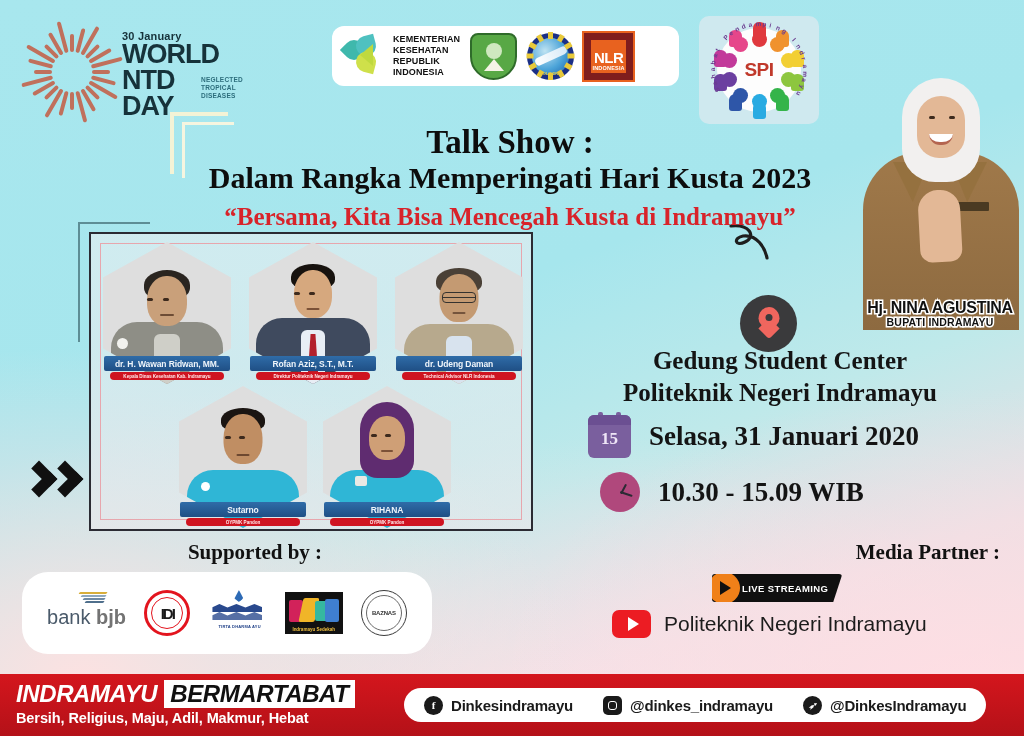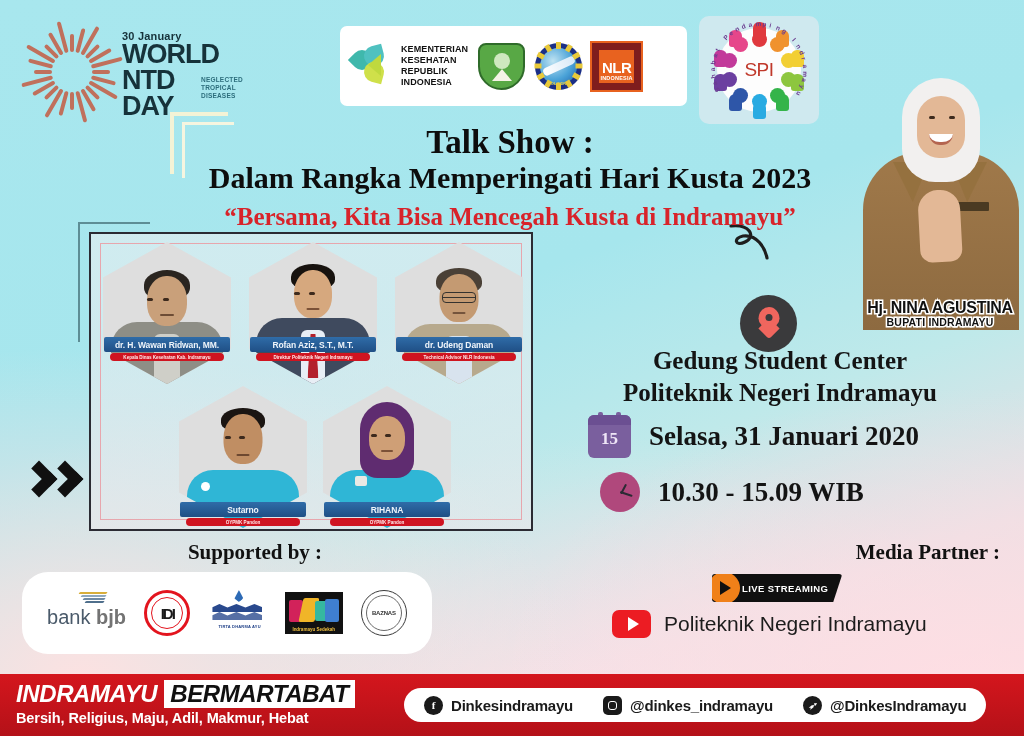--- a/index.html
+++ b/index.html
@@ -29,22 +29,22 @@
     background:#c0705c; border-radius:2px;
     transform-origin: 50% 0%;
   }
   .ntd-text { position:absolute; left:104px; top:12px; color:#16323a; }
   .ntd-small { font-size:11px; font-weight:700; letter-spacing:.2px; }
   .ntd-big { font-size:27px; font-weight:800; line-height:.96; letter-spacing:-1px; }
   .ntd-sub { position:absolute; left:79px; top:46px; font-size:6.5px; font-weight:800;
              line-height:1.22; color:#2c6d7c; letter-spacing:.2px; }
 
   .ministry-card {
-    position:absolute; left:340px; top:26px; width:347px; height:80px;
-    background:#fff; border-radius:7px;
+    position:absolute; left:332px; top:26px; width:347px; height:60px;
+    background:#fff; border-radius:12px;
     display:flex; align-items:center; gap:10px; padding:0 12px;
   }
   .kemenkes { display:flex; align-items:center; gap:7px; }
   .kemenkes-mark { width:42px; height:40px; position:relative; }
   .kemenkes-mark span { position:absolute; width:20px; height:20px; border-radius:50% 50% 50% 0; }
   .kemenkes-txt { font-size:9px; font-weight:800; color:#111; line-height:1.22; letter-spacing:.1px; }
   .logo-badge { width:47px; height:47px; border-radius:50%; position:relative; flex:0 0 auto; }
   .nlr {
     width:49px; height:47px; background:#e8621f; color:#fff;
     border:7px solid #7f1d1d; outline:2px solid #e8621f;
@@ -56,21 +56,21 @@
 
   .spi-wrap { position:absolute; left:699px; top:16px; width:120px; height:108px; }
   .spi-card { width:120px; height:108px; background:#cfe9ef; border-radius:10px; position:relative; overflow:hidden; }
   .spi-circle {
     position:absolute; left:50%; top:50%; transform:translate(-50%,-50%);
     width:84px; height:84px; border-radius:50%; background:#fdfdfd;
   }
   .spi-people i { position:absolute; width:15px; height:15px; border-radius:50%; }
   .spi-label {
     position:absolute; left:50%; top:50%; transform:translate(-50%,-50%);
-    font-size:19px; font-weight:400; color:#c0392b; letter-spacing:-.5px;
+    font-size:19px; font-weight:700; color:#c0392b; letter-spacing:-.5px;
   }
   .spi-ring-txt { position:absolute; inset:0; }
   .spi-ring-txt span {
     position:absolute; left:50%; top:50%; font-size:6.5px; font-weight:700;
     color:#6a3b8f; transform-origin:0 0;
   }
 
   
   .bracket { position:absolute; }
   .br-cream-1 { left:170px; top:112px; width:58px; height:62px;
@@ -112,21 +112,21 @@
   }
   .ph { position:absolute; left:0; right:0; bottom:0; height:100%; }
   .ph .head { position:absolute; left:50%; transform:translateX(-50%); border-radius:48% 48% 44% 44%; }
   .ph .hair { position:absolute; left:50%; transform:translateX(-50%); border-radius:50% 50% 40% 40%; }
   .ph .body { position:absolute; left:50%; transform:translateX(-50%); border-radius:26px 26px 0 0; }
   .ph .shirt { position:absolute; left:50%; transform:translateX(-50%); border-radius:6px; }
   .ph .tie { position:absolute; left:50%; transform:translateX(-50%); }
   .ph .glasses { position:absolute; left:50%; transform:translateX(-50%); border:1.4px solid #34322f; border-radius:4px; }
 
   .namebar {
-    position:absolute; left:50%; transform:translateX(-50%); bottom:23px; width:126px;
+    position:absolute; left:50%; transform:translateX(-50%); bottom:4px; width:126px;
     text-align:center; z-index:4;
   }
   .nb-blue {
     background:linear-gradient(180deg,#2f6ca8 0%,#1f4f85 100%);
     color:#eef4fa; font-size:8.5px; font-weight:700; padding:3px 2px 2px;
     border-radius:2px; letter-spacing:-.1px; white-space:nowrap; overflow:hidden;
   }
   .nb-red {
     background:#cf1420; color:#ffe9ea; font-size:4.6px; font-weight:700;
     padding:1.5px 2px; border-radius:7px; margin:1px auto 0; width:90%;

